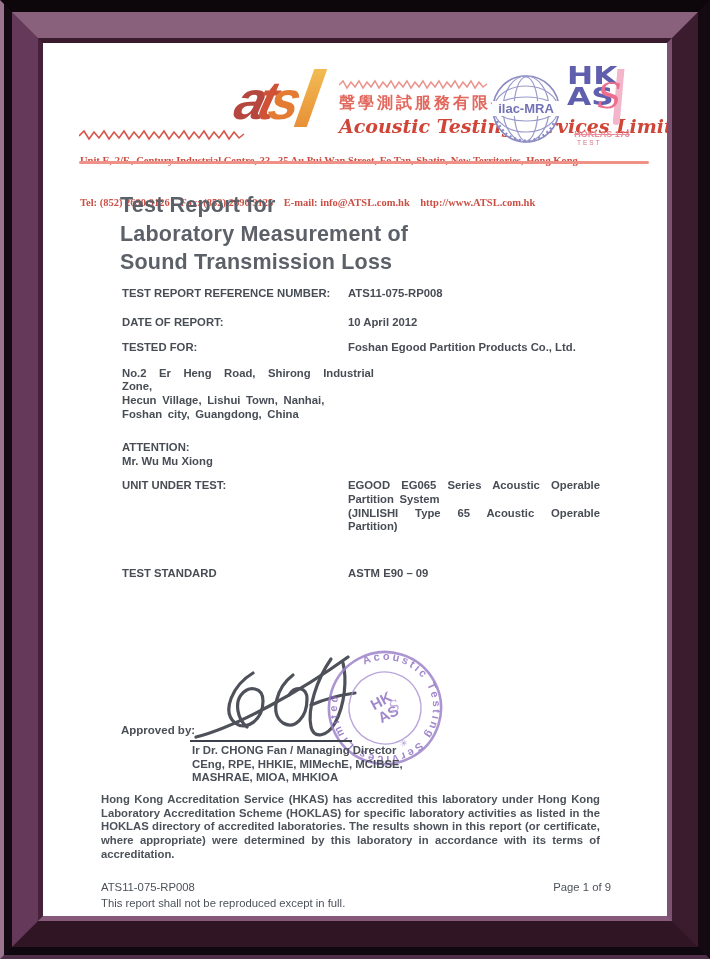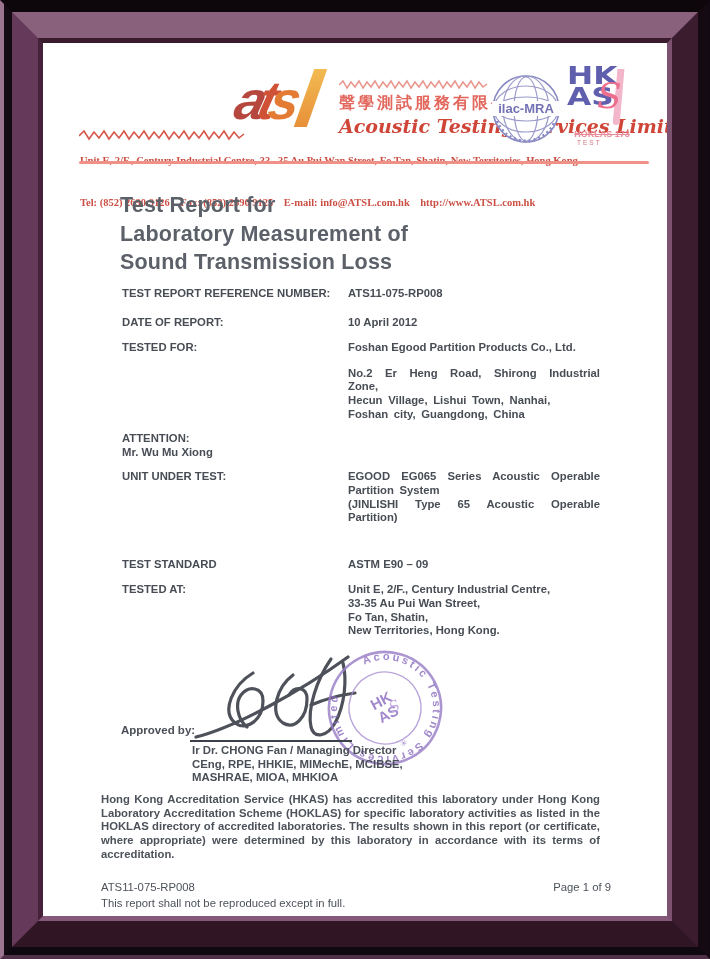--- a/index.html
+++ b/index.html
@@ -67,21 +67,21 @@
 
   
   .fields { position:absolute; left:79px; top:244px; width:490px; font-size:11.3px;
             line-height:13.6px; color:#484d55; }
   .frow { display:flex; }
   .frow .lab { width:226px; flex:none; font-weight:bold; }
   .frow .val { width:252px; flex:none; font-weight:bold; white-space:pre-line;
                text-align:justify; }
   .frow.js .val { word-spacing:2.5px; }
   .frow.m15 { margin-bottom:15px; } .frow.m12 { margin-bottom:12px; }
-  .frow.m11 { margin-bottom:11px;flex-direction:column; } .frow.m5  { margin-bottom:11px; }
+  .frow.m11 { margin-bottom:11px;flex-direction:column; } .frow.m5  { margin-bottom:20px;flex-direction:column; }
   .frow.m33 { margin-bottom:33px; }
 
   
   .approved-by { position:absolute; left:78px; top:681px; font-size:11.5px; font-weight:bold; }
   .sig { position:absolute; left:148px; top:606px; }
   .sig-line { position:absolute; left:147px; top:697px; width:162px; height:0;
               border-top:2px solid #3d414a; }
   .sig-name { position:absolute; left:149px; top:701px; font-size:11.4px; font-weight:bold;
               line-height:13.6px; color:#4a4f57; }
   .stamp { position:absolute; left:281px; top:604px; opacity:.82; }
@@ -177,27 +177,20 @@
           <div class="val">Mr. Wu Mu Xiong</div>
         </div>
         <div class="frow m33 js">
           <div class="lab">UNIT UNDER TEST:</div>
           <div class="val">EGOOD EG065 Series Acoustic Operable Partition System
 (JINLISHI Type 65 Acoustic Operable Partition)</div>
         </div>
         <div class="frow m12">
           <div class="lab">TEST STANDARD</div>
           <div class="val">ASTM E90 – 09</div>
-        </div>
-        <div class="frow">
-          <div class="lab">TESTED AT:</div>
-          <div class="val">Unit E, 2/F., Century Industrial Centre,
-33-35 Au Pui Wan Street,
-Fo Tan, Shatin,
-New Territories, Hong Kong.</div>
         </div>
       </div>
 
       <div class="approved-by">Approved by:</div>
 
       <svg class="sig" width="168" height="96" viewBox="0 0 168 96">
         <g fill="none" stroke="#3f434c" stroke-width="3.2" stroke-linecap="round" opacity=".92">
           <path d="M5,88 C45,78 110,42 157,8"></path>
           <path d="M62,24 C42,36 30,62 44,74 C56,83 72,70 72,52 C72,38 58,36 50,46 C44,54 46,70 56,78"></path>
           <path d="M102,26 C86,38 78,64 92,74 C104,81 116,68 116,50 C116,38 104,36 98,46"></path>

